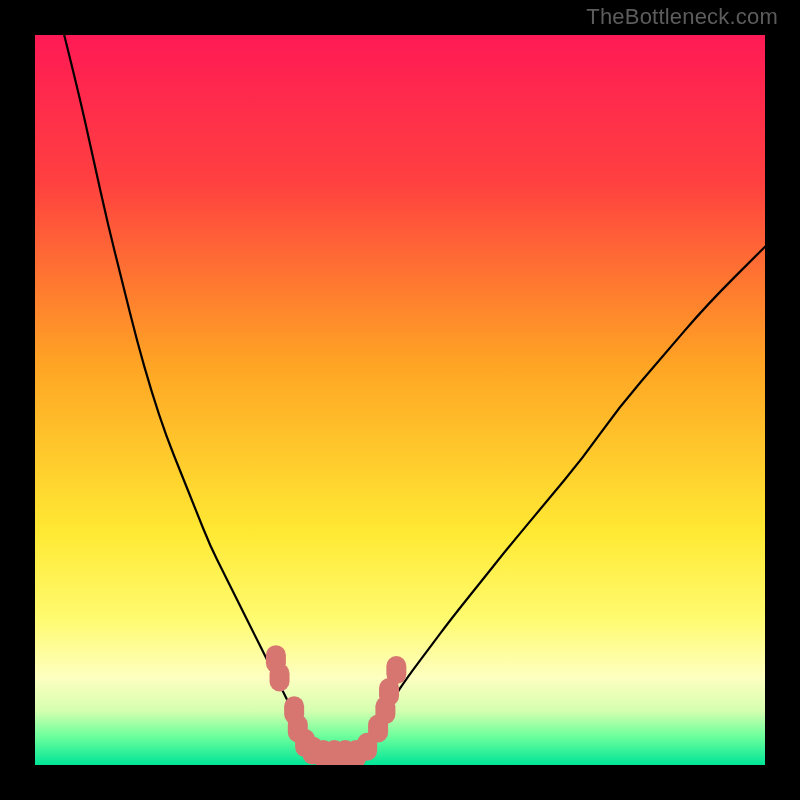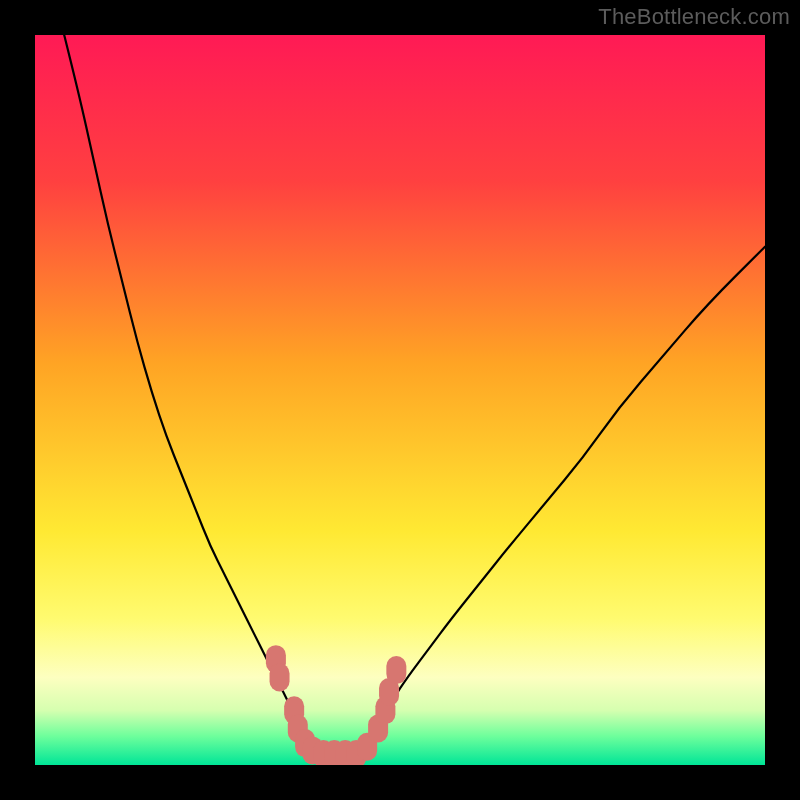--- a/index.html
+++ b/index.html
@@ -13,21 +13,21 @@
   }
   .outer {
     position: relative;
     width: 800px;
     height: 800px;
     background: #000;
   }
   .watermark {
     position: absolute;
     top: 4px;
-    right: 10px;
+    right: 22px;
     font-size: 22px;
     font-weight: 400;
     color: #5c5c5c;
     letter-spacing: 0.2px;
   }
   .plot-area {
     position: absolute;
     left: 35px;
     top: 35px;
     width: 730px;

